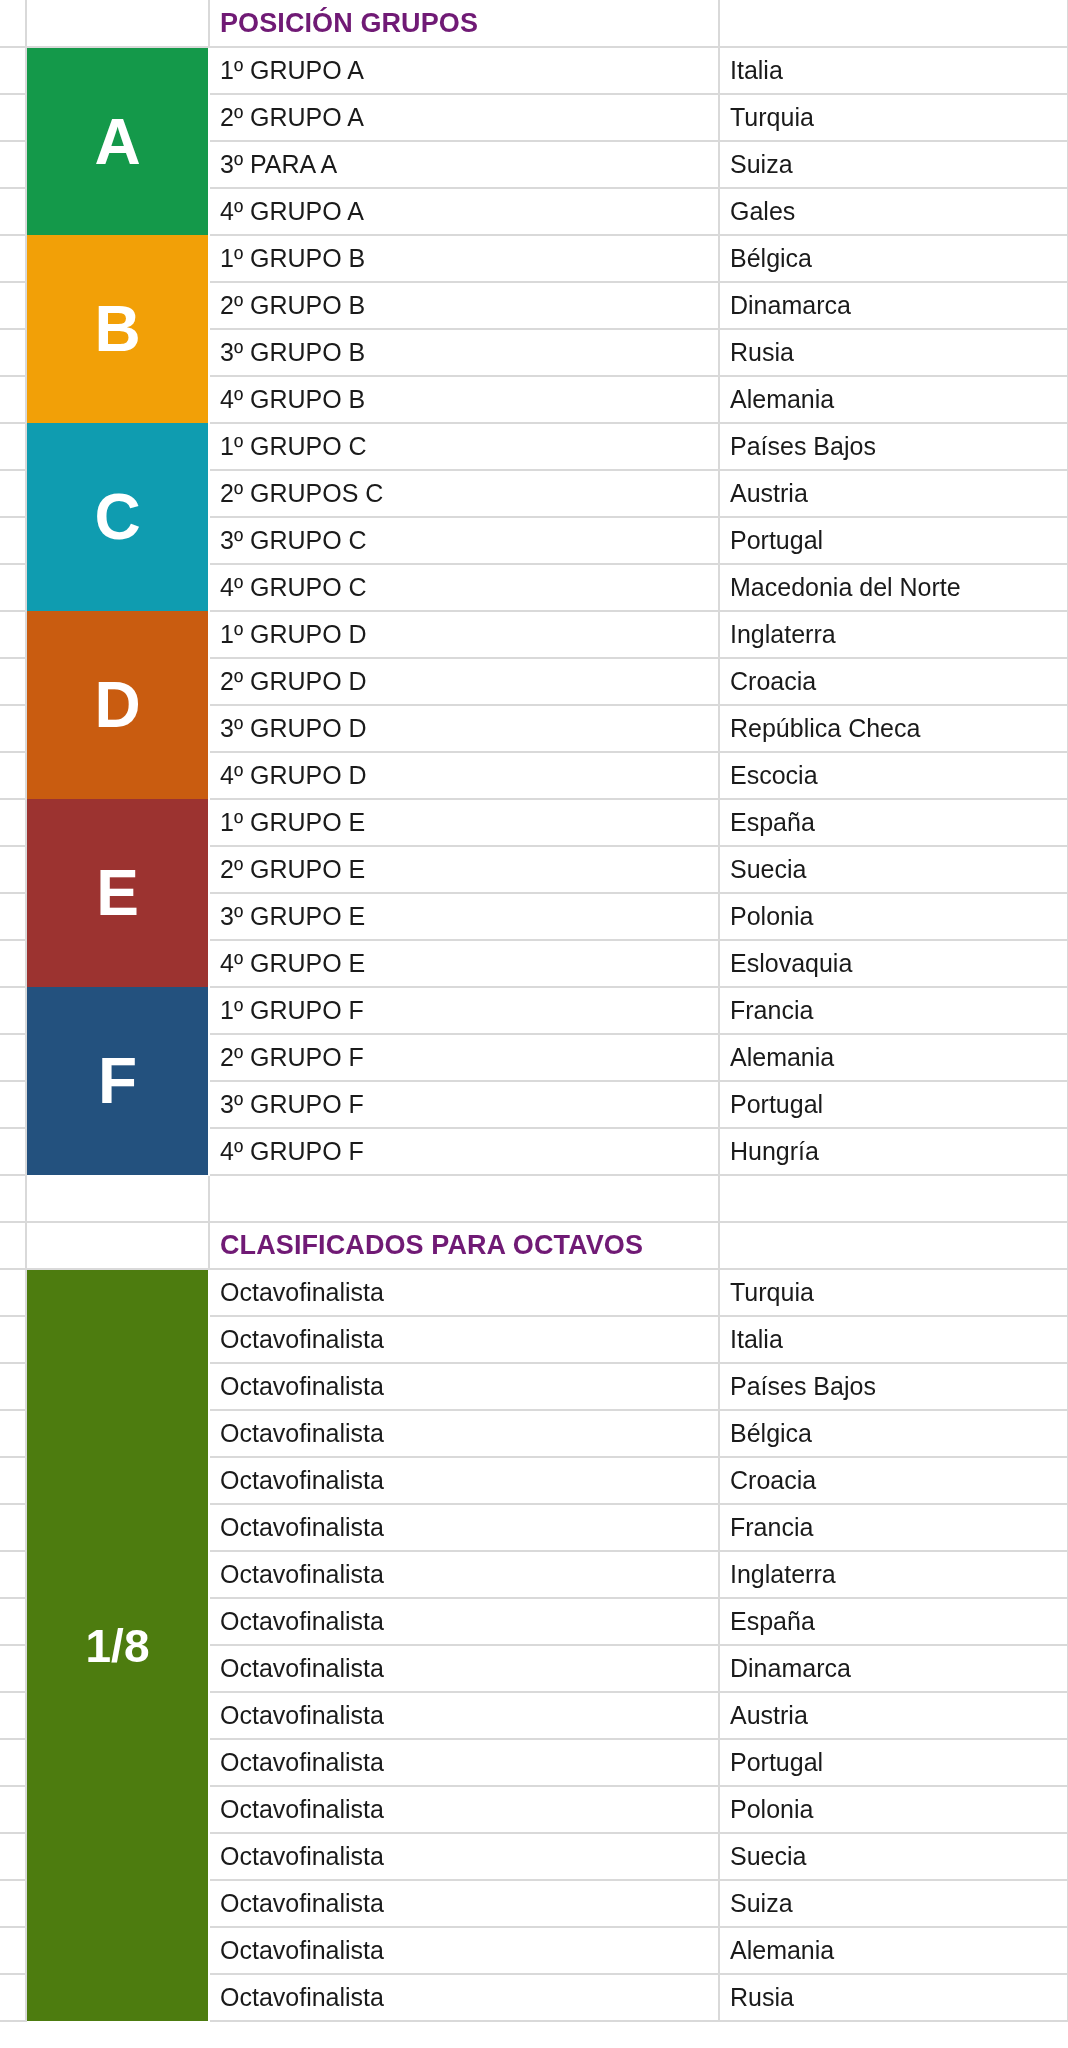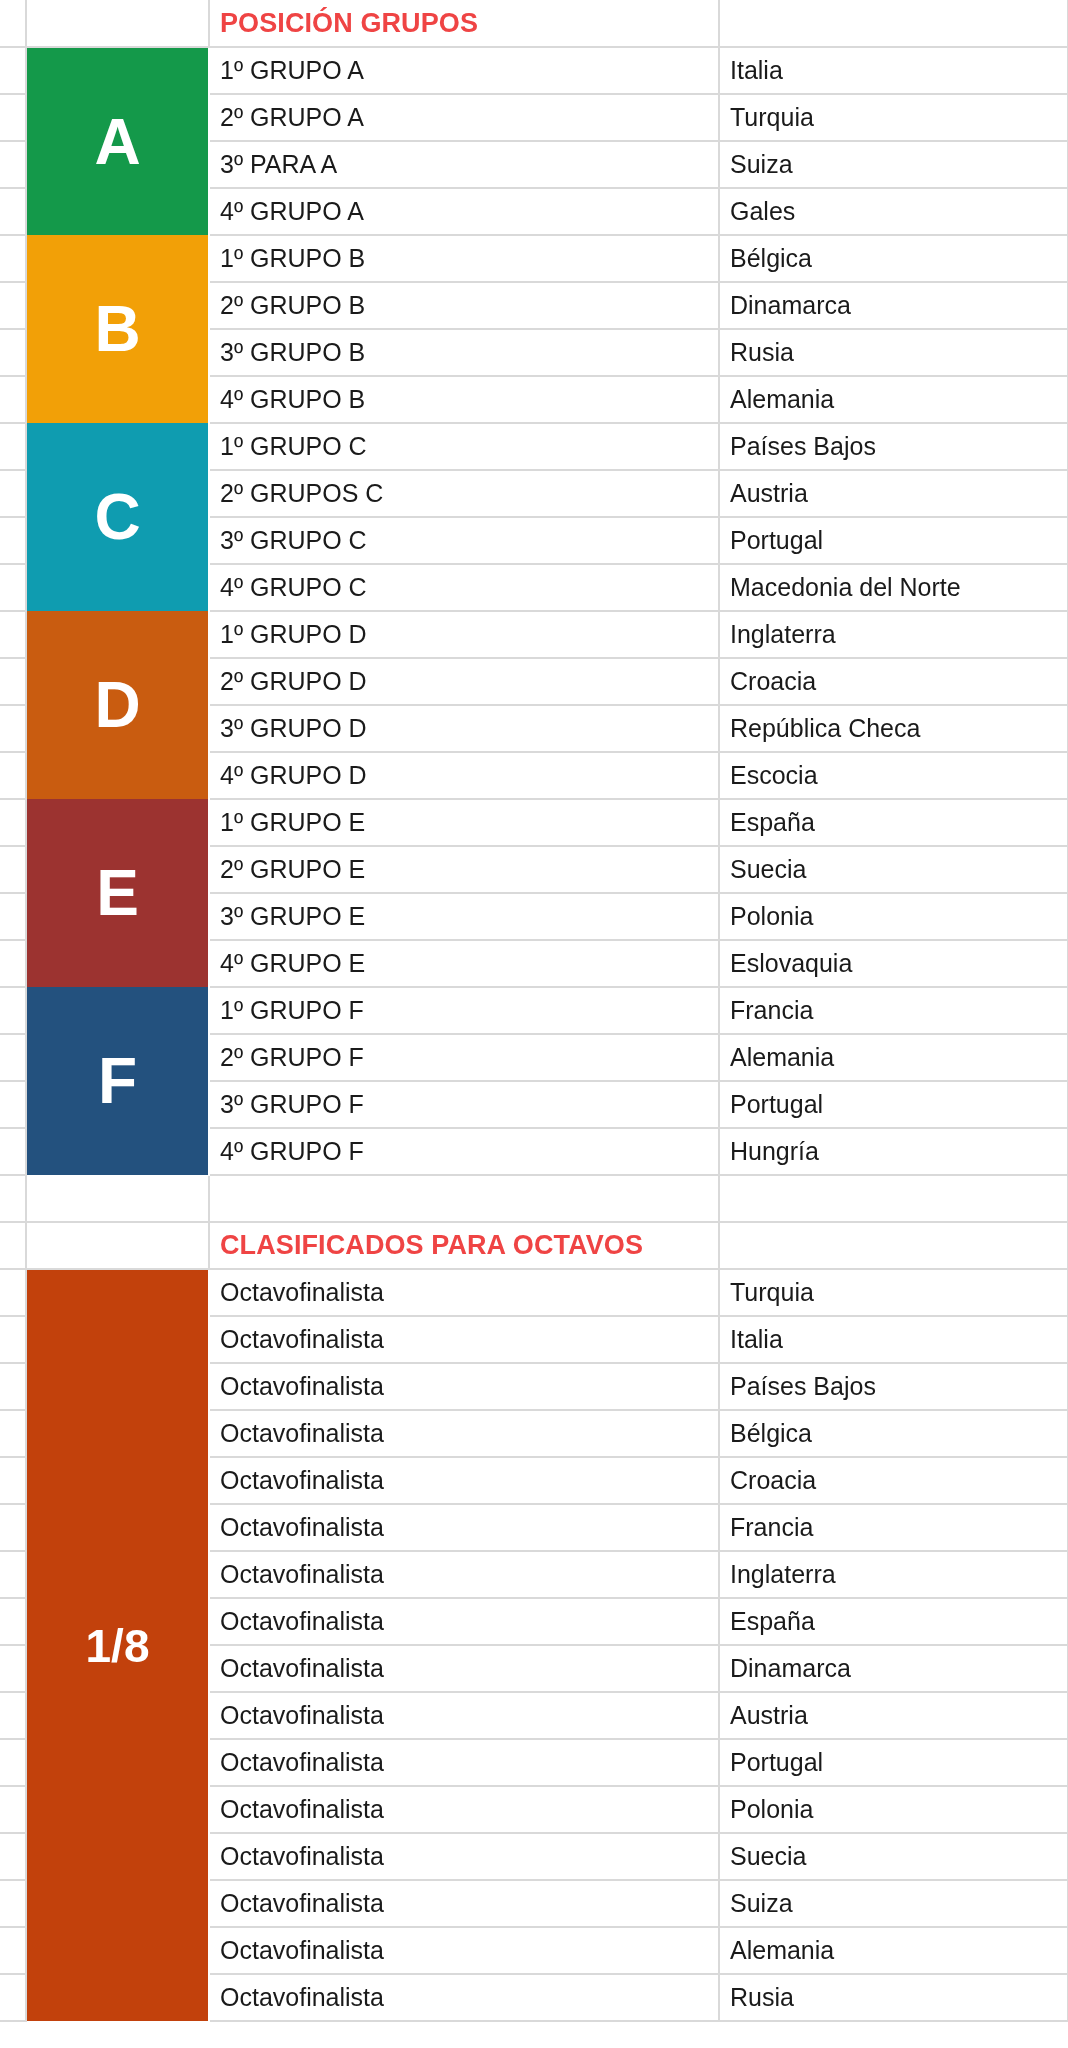--- a/index.html
+++ b/index.html
@@ -51,21 +51,21 @@
     white-space: nowrap;
     overflow: hidden;
   }
   .cell.empty {
     border-right: 2px solid #d9d9d9;
   }
   .title-cell {
     font-size: 27px;
     font-weight: bold;
     letter-spacing: 0.1px;
-    color: #ef4444;
+    color: #701a75;
     padding-left: 10px;
     border-bottom: 2px solid #d9d9d9;
     border-right: 2px solid #d9d9d9;
     white-space: nowrap;
   }
   .letter-cell {
     text-align: center;
     vertical-align: middle;
     color: #ffffff;
     font-size: 64px;
@@ -236,21 +236,21 @@
           <td class="cell empty"></td>
         </tr>
         <tr class="row-h">
           <td class="gutter"></td>
           <td class="blankcol"></td>
           <td class="title-cell">CLASIFICADOS PARA OCTAVOS</td>
           <td class="cell empty"></td>
         </tr>
         <tr class="row-h">
           <td class="gutter"></td>
-          <td class="letter-cell slash" rowspan="16" style="background:#c2410c">1/8</td>
+          <td class="letter-cell slash" rowspan="16" style="background:#4d7c0f">1/8</td>
           <td class="cell">Octavofinalista</td>
           <td class="cell">Turquia</td>
         </tr>
         <tr class="row-h">
           <td class="gutter"></td>
           <td class="cell">Octavofinalista</td>
           <td class="cell">Italia</td>
         </tr>
         <tr class="row-h">
           <td class="gutter"></td>

